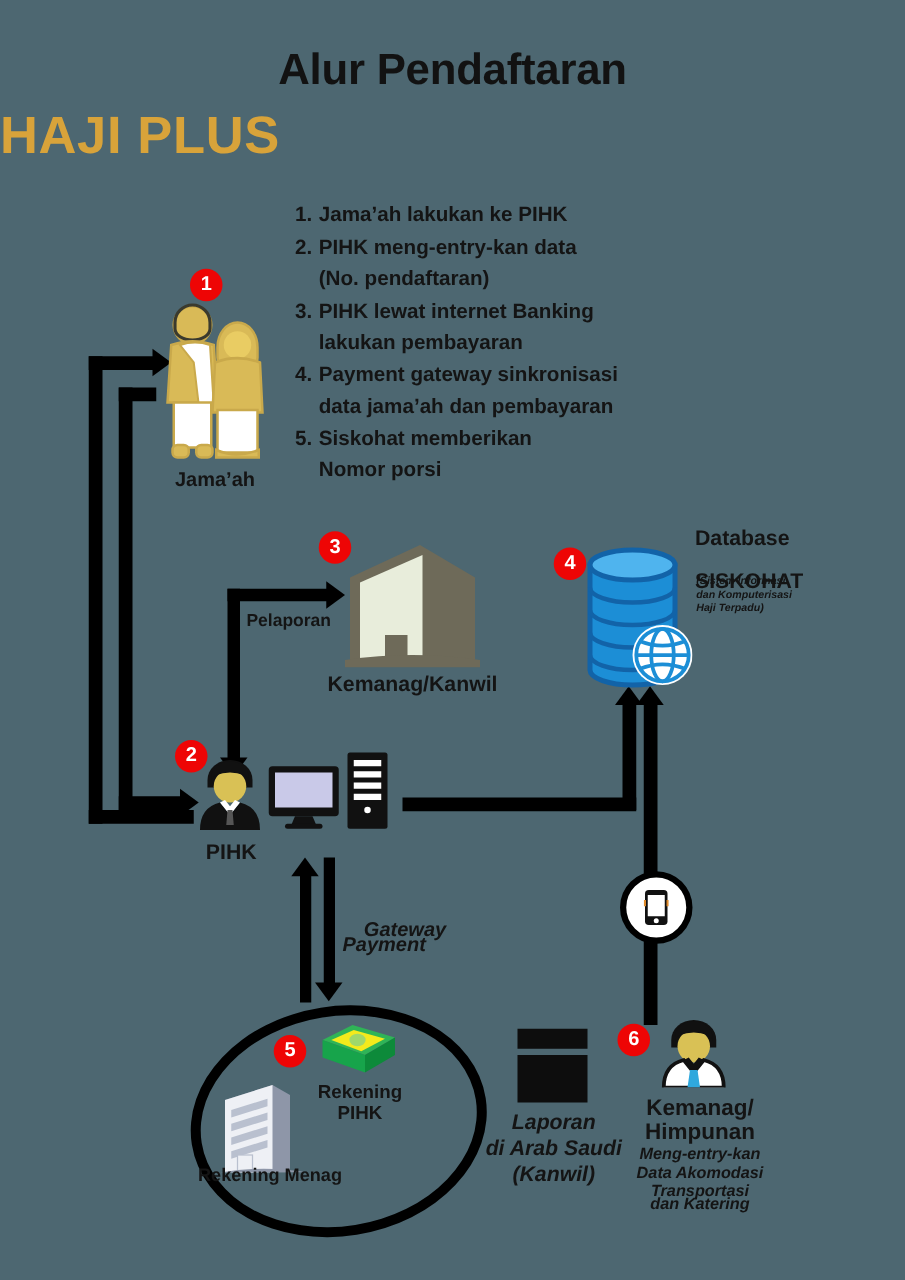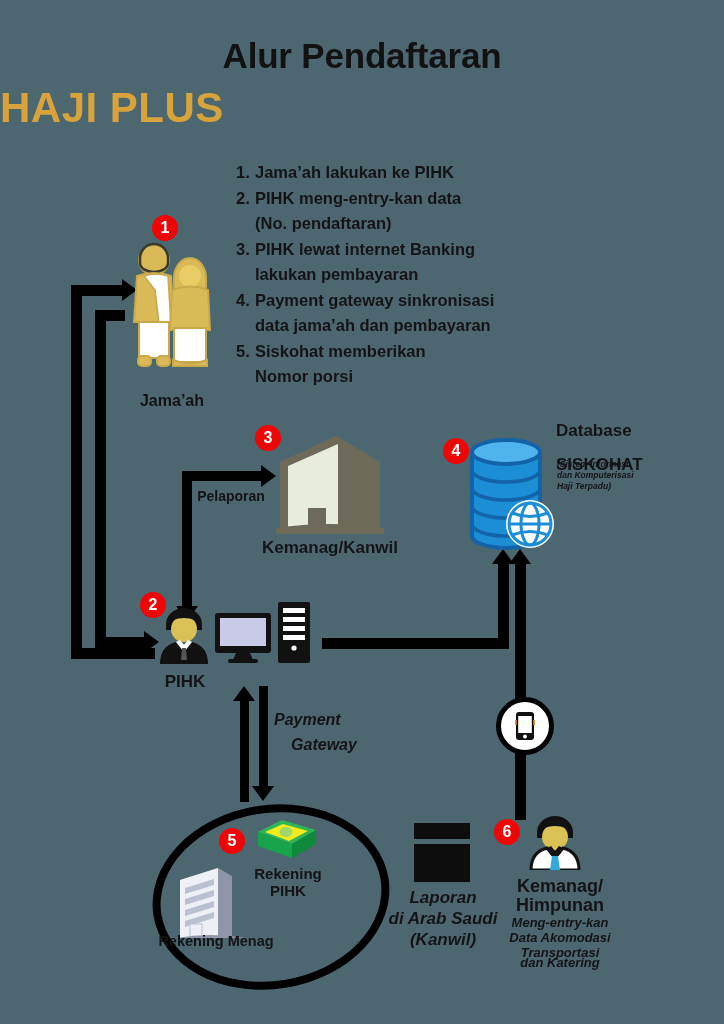--- a/index.html
+++ b/index.html
@@ -174,21 +174,21 @@
       <circle cx="10" cy="25.5" r="2" fill="#fff"></circle>
       <rect x="0" y="9" width="1.8" height="5" fill="#e08a2a"></rect>
       <rect x="18.2" y="9" width="1.8" height="5" fill="#e08a2a"></rect>
     </svg>
   </div>
 
   <div class="abs bar" style="left:240px; top:700px; width:9px; height:102px;"></div>
   <div class="abs tri tri-u" style="left:233px; top:686px;"></div>
   <div class="abs bar" style="left:259px; top:686px; width:9px; height:102px;"></div>
   <div class="abs tri tri-d" style="left:252px; top:786px;"></div>
-  <div class="abs lbl lbl-it" style="left:274px; top:711px; width:100px; font-size:16px; text-align:left;">Payment</div>
+  <div class="abs lbl lbl-it" style="left:274px; top:748px; width:100px; font-size:16px; text-align:left;">Payment</div>
   <div class="abs lbl lbl-it" style="left:274px; top:736px; width:100px; font-size:16px; text-align:center;">Gateway</div>
 
   <div class="abs badge" style="left:152px; top:215px;">1</div>
   <div class="abs" style="left:124px; top:238px; width:96px; height:134px;">
     <svg width="96" height="134" viewBox="0 0 96 134" aria-hidden="true">
 
       <g>
         <circle cx="30" cy="22" r="15" fill="#d9ba57" stroke="#c9a94b" stroke-width="2"></circle>
         <path d="M16 20 a14 14 0 0 1 28 0 l0 5 a14 9 0 0 1 -28 0 z" fill="none" stroke="#3a3a2e" stroke-width="2.5"></path>
         <path d="M13 38 q17 -6 34 0 l3 46 l-40 0 z" fill="#d9ba57" stroke="#c9a94b" stroke-width="2"></path>
@@ -200,21 +200,21 @@
 
       <g>
         <path d="M50 40 a16 20 0 0 1 32 0 l0 8 a16 12 0 0 1 -32 0 z" fill="#d9ba57" stroke="#c9a94b" stroke-width="2"></path>
         <circle cx="66" cy="38" r="11" fill="#e9cc63"></circle>
         <path d="M48 52 q18 -7 36 0 l2 40 l-40 0 z" fill="#d9ba57" stroke="#c9a94b" stroke-width="2"></path>
         <rect x="50" y="90" width="32" height="34" fill="#ffffff" stroke="#c9a94b" stroke-width="2"></rect>
         <path d="M49 122 q16 7 34 0 l0 6 l-34 0 z" fill="#d9ba57" stroke="#c9a94b" stroke-width="2"></path>
       </g>
     </svg>
   </div>
-  <div class="abs lbl" style="left:112px; top:376px; width:120px; font-size:16px;margin-top:16px;">Jama’ah</div>
+  <div class="abs lbl" style="left:112px; top:376px; width:120px; font-size:16px;">Jama’ah</div>
 
   <div class="abs badge" style="left:255px; top:425px;">3</div>
   <div class="abs" style="left:276px; top:432px; width:108px; height:102px;">
     <svg width="108" height="102" viewBox="0 0 108 102" aria-hidden="true">
       <path d="M4 96 L4 30 L60 4 L104 30 L104 96 Z" fill="#6e6a59"></path>
       <path d="M12 96 L12 34 L62 12 L62 96 Z" fill="#e8eddb"></path>
       <rect x="32" y="76" width="18" height="20" fill="#6e6a59"></rect>
       <path d="M0 96 q54 -8 108 0 l0 6 l-108 0 z" fill="#6e6a59"></path>
     </svg>
   </div>

